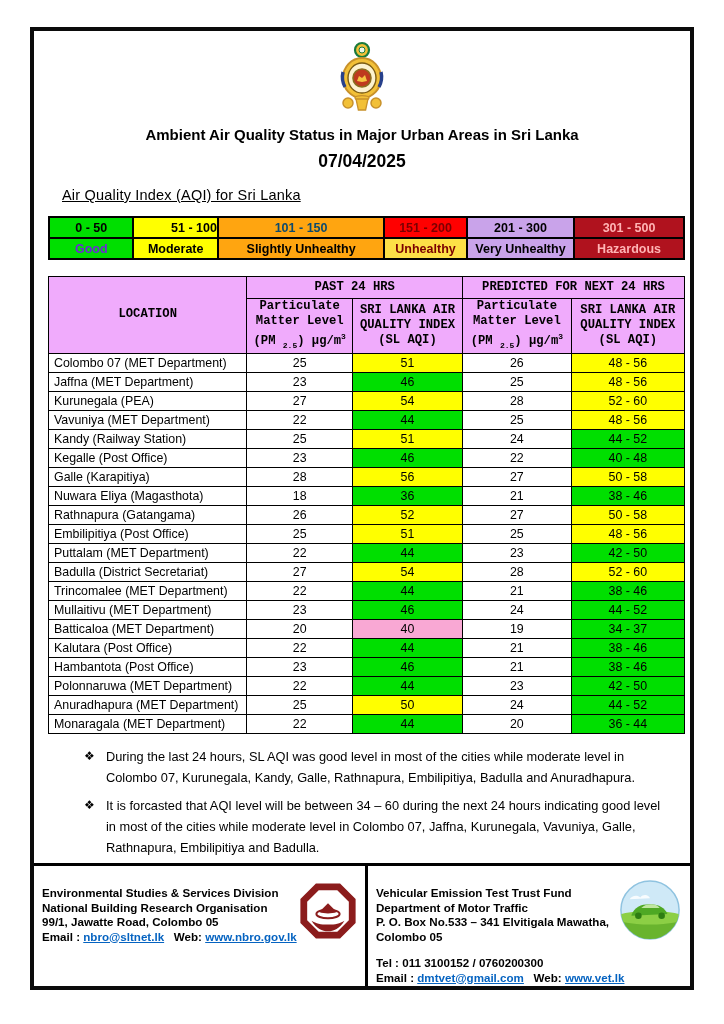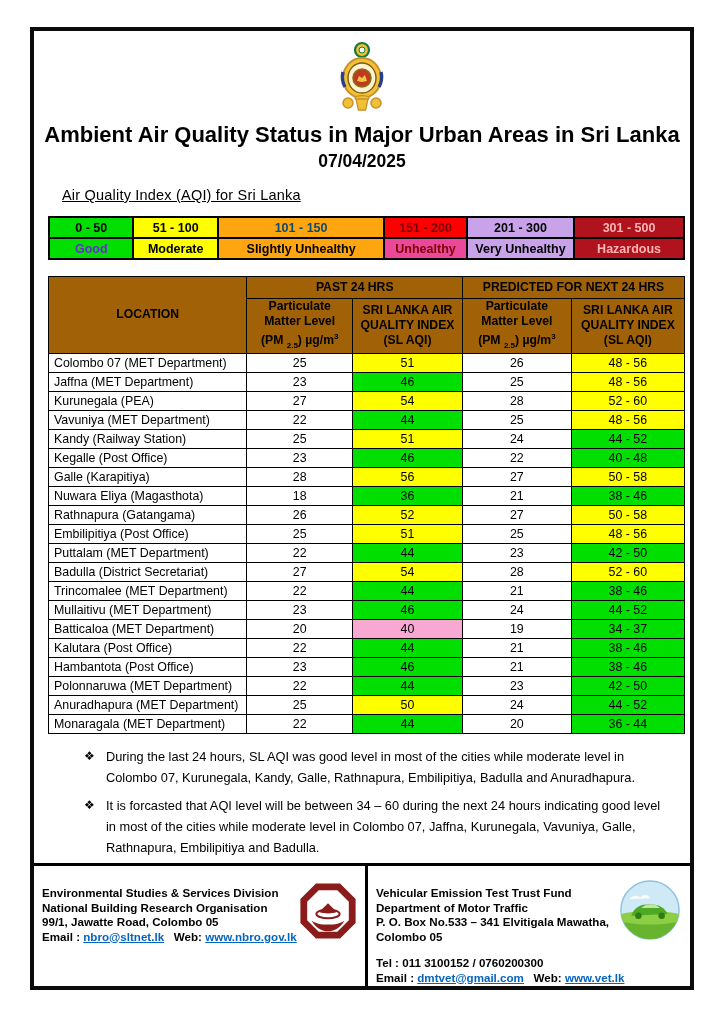--- a/index.html
+++ b/index.html
@@ -7,36 +7,36 @@
     width:724px;height:1024px;background:#ffffff;position:relative;
     font-family:"Liberation Sans",sans-serif;color:#000;
     -webkit-font-smoothing:antialiased;
   }
   .page{
     position:absolute;left:30px;top:27px;width:664px;height:963px;
     box-sizing:border-box;border:4px solid #0b0b0b;background:#fff;overflow:hidden;
   }
   .emblem-wrap{text-align:center;margin-top:9px;height:74px;}
   .title-block{text-align:center;margin-top:10px;}
-  .main-title{font-size:22px;font-weight:bold;line-height:22px;}
+  .main-title{font-size:15px;font-weight:bold;line-height:22px;}
   .main-date{font-size:17.5px;font-weight:bold;line-height:22px;margin-top:4px;}
   .section-heading{
     margin:15px 6px 0 28px;font-size:14.5px;font-weight:normal;
     text-decoration:underline;letter-spacing:.2px;
   }
   
   .legend{margin:13px 0 0 14px;width:637px;border-collapse:collapse;table-layout:fixed;}
   .legend td{
     border:2px solid #000;text-align:center;font-weight:bold;font-size:12.5px;
     height:19px;padding:0;overflow:hidden;white-space:nowrap;
   }
   
   .aqi{margin:16px 0 0 14px;width:637px;border-collapse:collapse;table-layout:fixed;}
   .aqi th,.aqi td{border:1.5px solid #000;padding:0;}
-  .aqi thead th{font-size:12.2px;font-weight:bold;line-height:15px;background:#a16207;}
+  .aqi thead th{font-size:12.2px;font-weight:bold;line-height:15px;background:#f0abfc;font-family:Liberation Mono, monospace;}
   .aqi .grp{height:21px;}
   .aqi .sub{height:52px;vertical-align:middle;}
   .aqi sub{font-size:8px;}
   .aqi sup{font-size:8px;}
   .aqi tbody td{font-size:12.4px;height:18px;text-align:center;line-height:18px;white-space:nowrap;overflow:hidden;}
   .aqi tbody td.loc{text-align:left;padding-left:5px;}
   
   .notes{margin:12px 14px 0 50px;width:588px;}
   .note{display:flex;font-size:12.8px;line-height:21px;margin-top:7px;}
   .note .bullet{flex:0 0 22px;font-size:12px;}
@@ -91,31 +91,31 @@
         <col style="width: 13.3%;">
         <col style="width: 13.3%;">
         <col style="width: 26.2%;">
         <col style="width: 13%;">
         <col style="width: 16.9%;">
         <col style="width: 17.3%;">
       </colgroup>
     <tbody>
       <tr id="legend-range-row">
           <td style="background: rgb(0, 223, 0); color: rgb(0, 0, 0);">0 - 50</td>
-          <td style="background: rgb(255, 255, 0); color: rgb(0, 0, 0);">51 - 100</td>
+          <td style="background: rgb(255, 255, 0); color: rgb(0, 0, 0); text-align: right;">51 - 100</td>
           <td style="background: rgb(255, 165, 16); color: #0c4a6e;">101 - 150</td>
           <td style="background: rgb(255, 0, 0); color: rgb(122, 0, 0);">151 - 200</td>
           <td style="background: rgb(201, 163, 234); color: rgb(0, 0, 0);">201 - 300</td>
           <td style="background: rgb(176, 18, 30); color: rgb(255, 180, 180);">301 - 500</td>
         </tr>
       <tr id="legend-label-row">
           <td style="background: rgb(0, 223, 0); color: #6d28d9;">Good</td>
           <td style="background: rgb(255, 255, 0); color: rgb(0, 0, 0);">Moderate</td>
           <td style="background: rgb(255, 165, 16); color: rgb(0, 0, 0);">Slightly Unhealthy</td>
-          <td style="background: #ec4899; color: rgb(122, 0, 0);">Unhealthy</td>
+          <td style="background: #fde047; color: rgb(122, 0, 0);">Unhealthy</td>
           <td style="background: rgb(201, 163, 234); color: rgb(0, 0, 0);">Very Unhealthy</td>
           <td style="background: rgb(176, 18, 30); color: rgb(255, 180, 180);">Hazardous</td>
         </tr>
     </tbody>
   </table>
 
   <table class="aqi">
     <colgroup>
       <col style="width:31.2%">
         <col style="width:16.6%">

